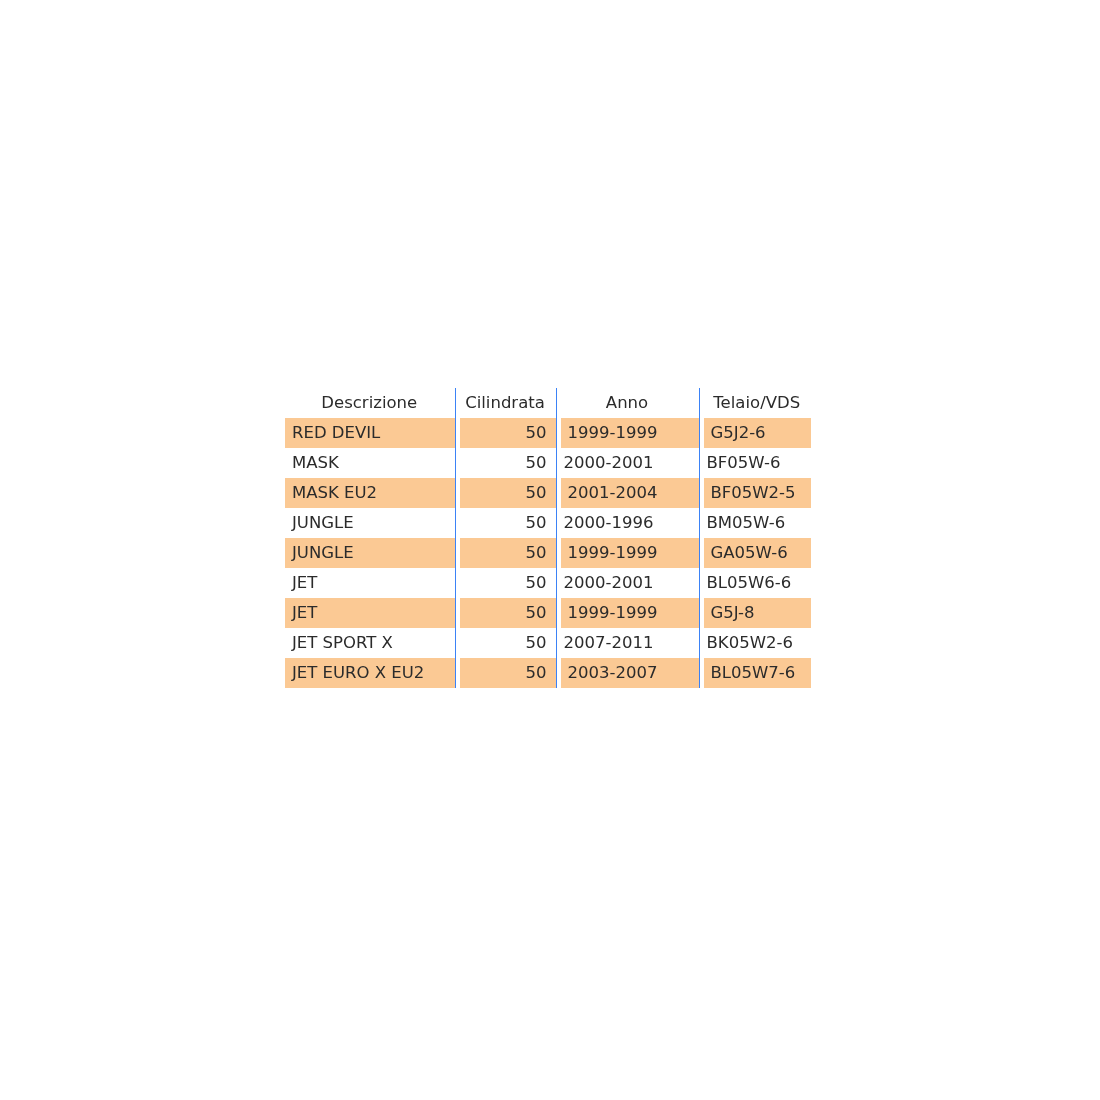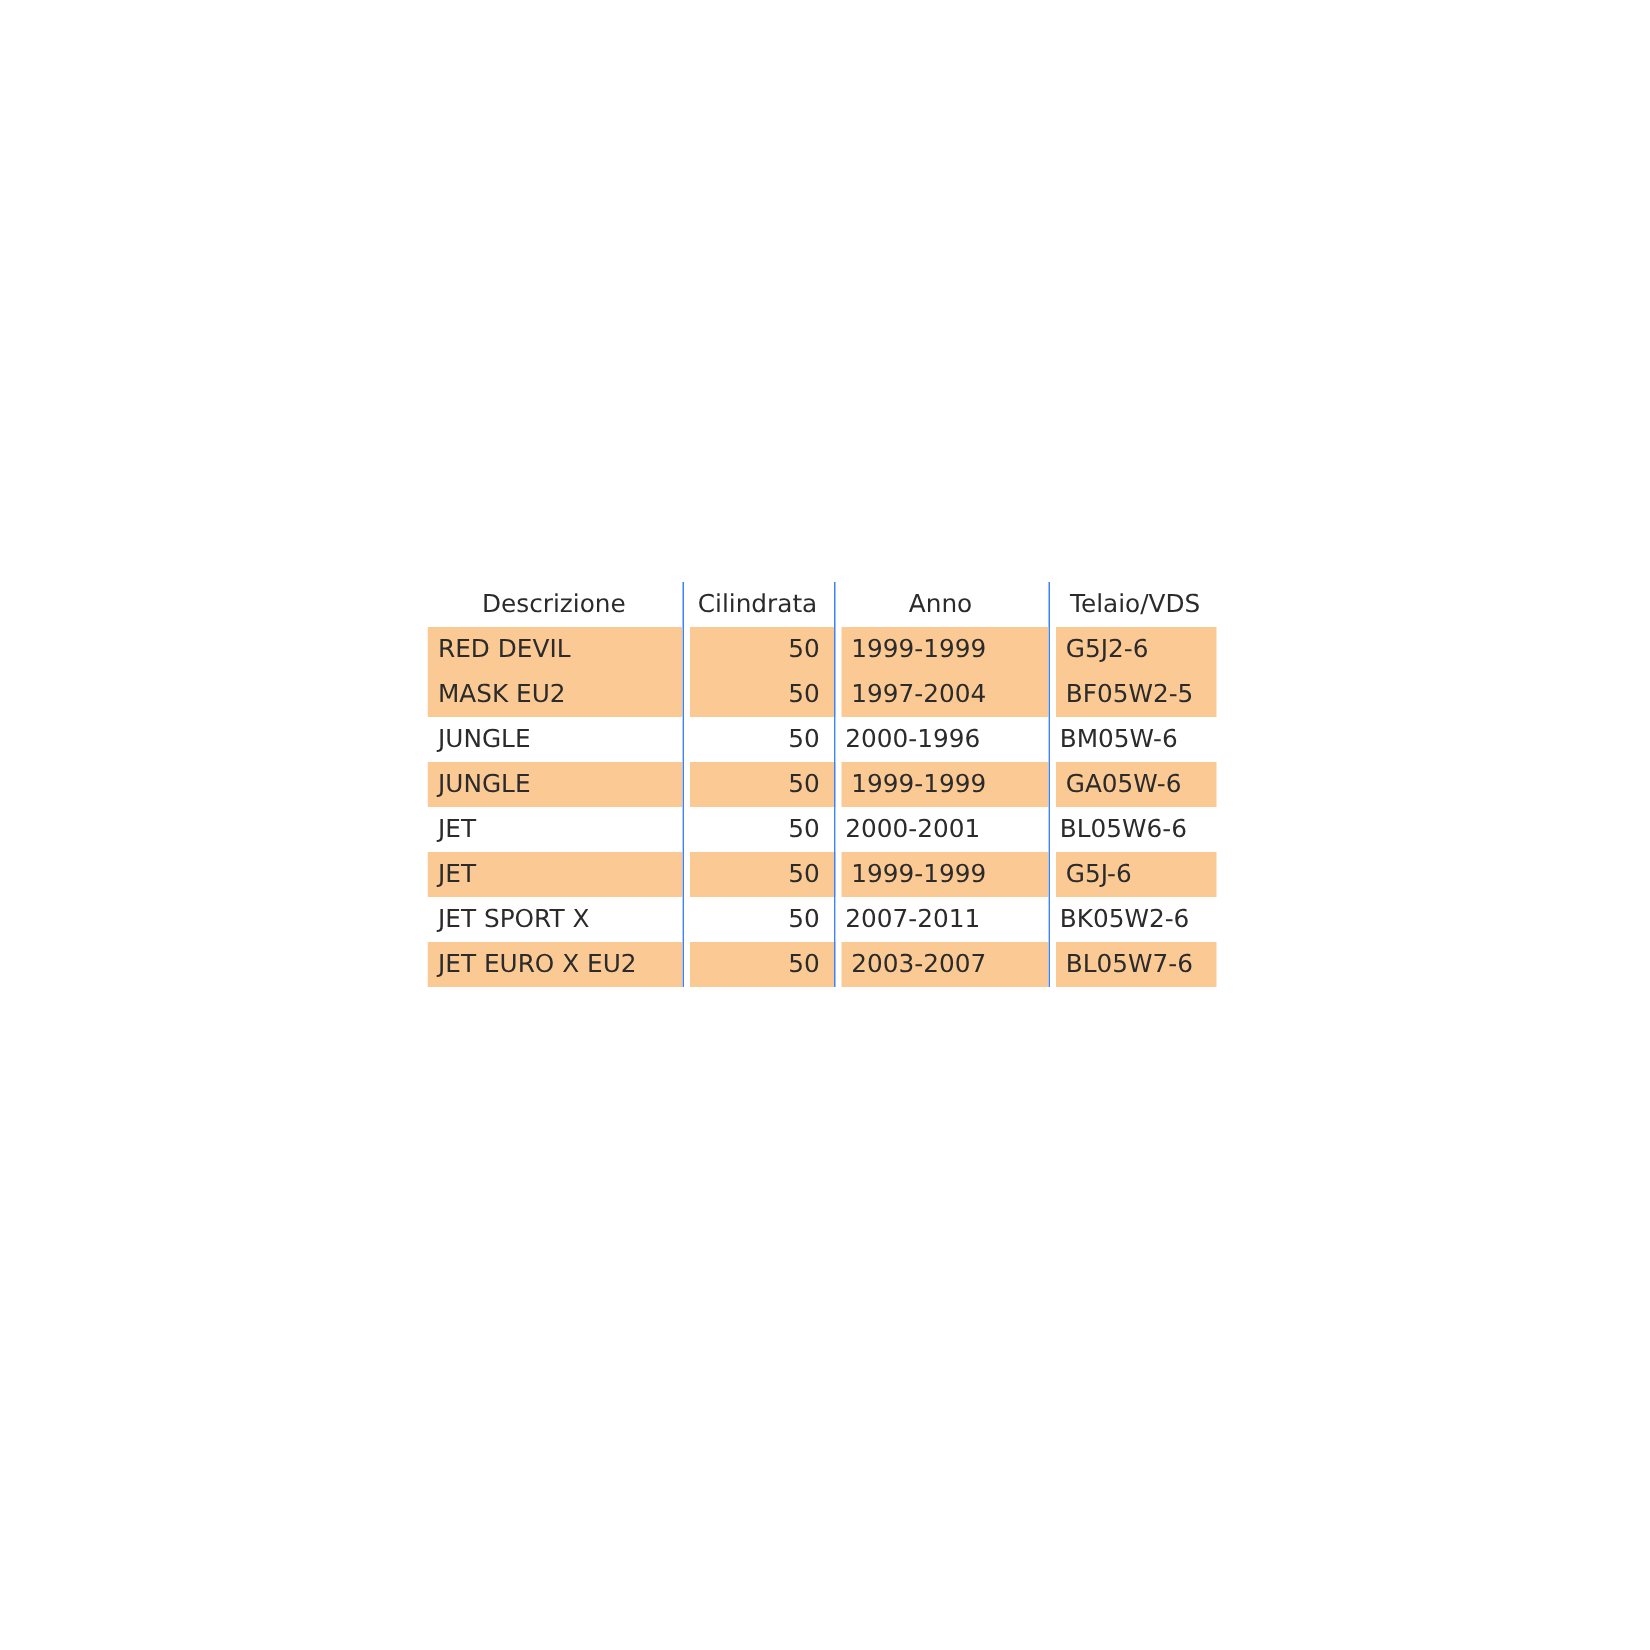--- a/index.html
+++ b/index.html
@@ -125,29 +125,43 @@
           <td class="sep">
             <span class="cell-in num">50</span>
           </td>
           <td class="sep">
             <span class="cell-in">1999-1999</span>
           </td>
           <td class="sep gap-r">
             <span class="cell-in">G5J2-6</span>
           </td>
         </tr>
+        <tr class="row-plain">
+          <td class="first">
+            <span class="cell-in">MASK</span>
+          </td>
+          <td class="sep">
+            <span class="cell-in num">50</span>
+          </td>
+          <td class="sep">
+            <span class="cell-in">2000-2001</span>
+          </td>
+          <td class="sep gap-r">
+            <span class="cell-in">BF05W-6</span>
+          </td>
+        </tr>
         <tr class="row-alt">
           <td class="first">
             <span class="cell-in">MASK EU2</span>
           </td>
           <td class="sep">
             <span class="cell-in num">50</span>
           </td>
           <td class="sep">
-            <span class="cell-in">1997-2004</span>
+            <span class="cell-in">2001-2004</span>
           </td>
           <td class="sep gap-r">
             <span class="cell-in">BF05W2-5</span>
           </td>
         </tr>
         <tr class="row-plain">
           <td class="first">
             <span class="cell-in">JUNGLE</span>
           </td>
           <td class="sep">
@@ -192,21 +206,21 @@
           <td class="first">
             <span class="cell-in">JET</span>
           </td>
           <td class="sep">
             <span class="cell-in num">50</span>
           </td>
           <td class="sep">
             <span class="cell-in">1999-1999</span>
           </td>
           <td class="sep gap-r">
-            <span class="cell-in">G5J-6</span>
+            <span class="cell-in">G5J-8</span>
           </td>
         </tr>
         <tr class="row-plain">
           <td class="first">
             <span class="cell-in">JET SPORT X</span>
           </td>
           <td class="sep">
             <span class="cell-in num">50</span>
           </td>
           <td class="sep">

